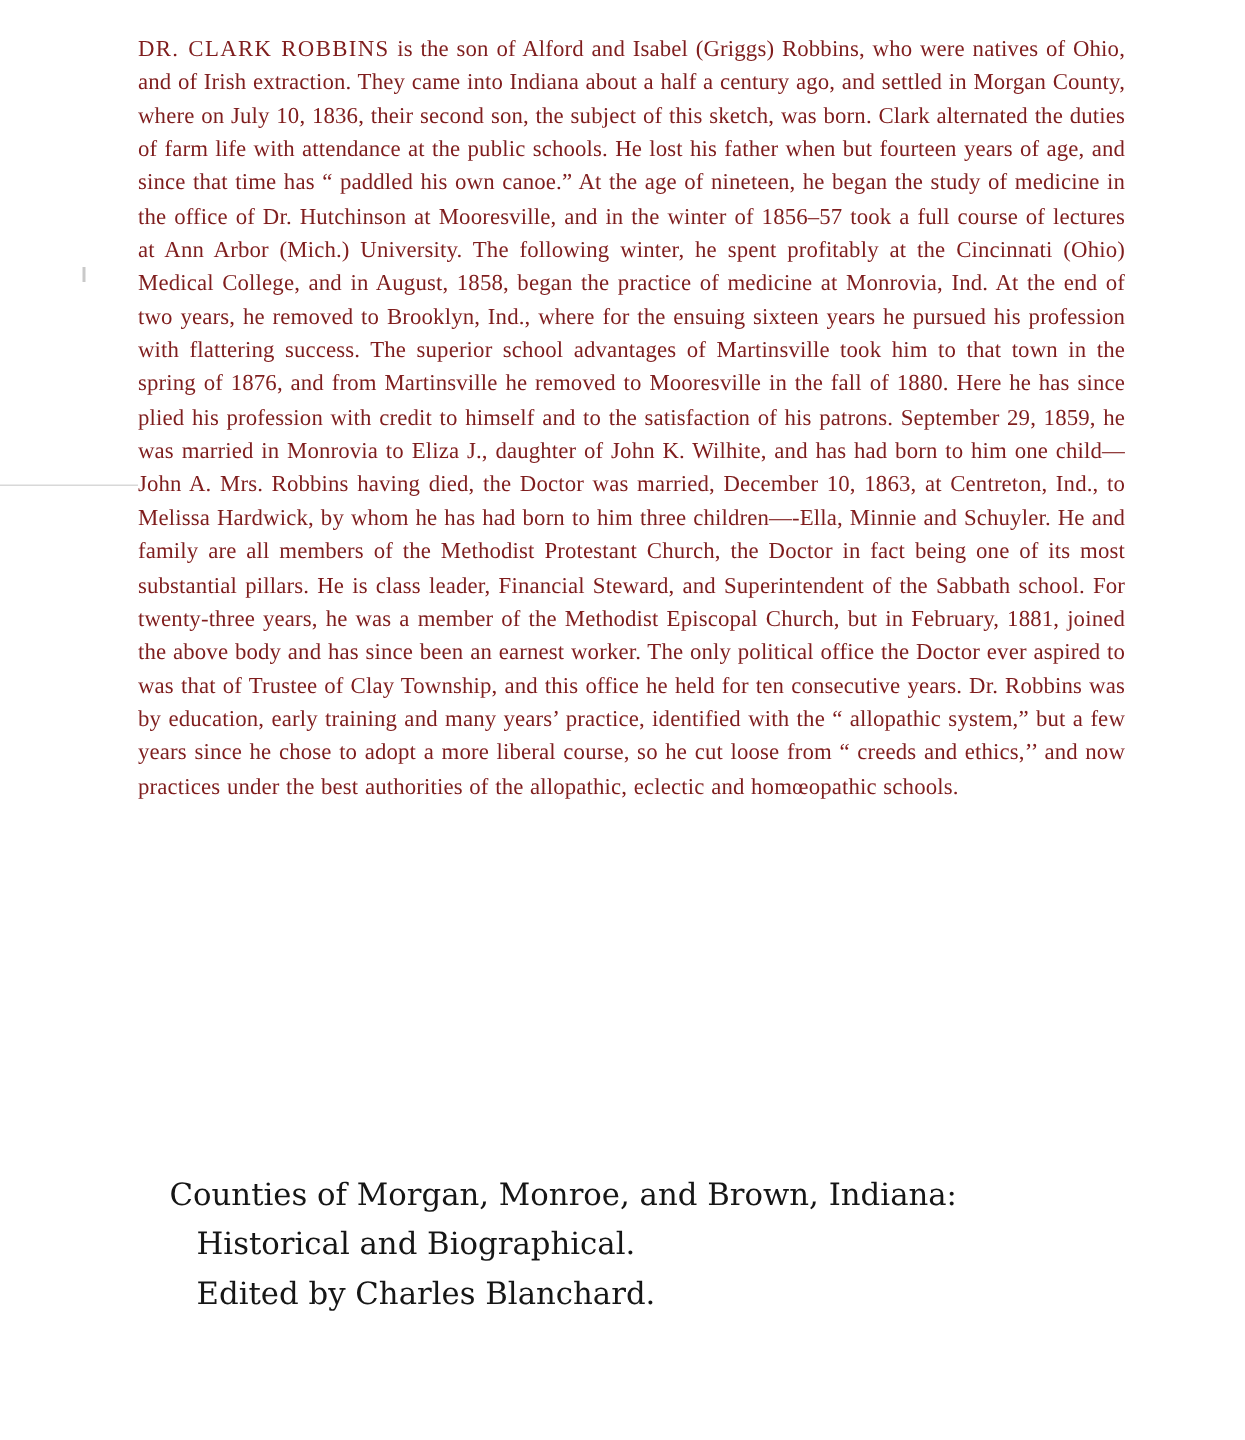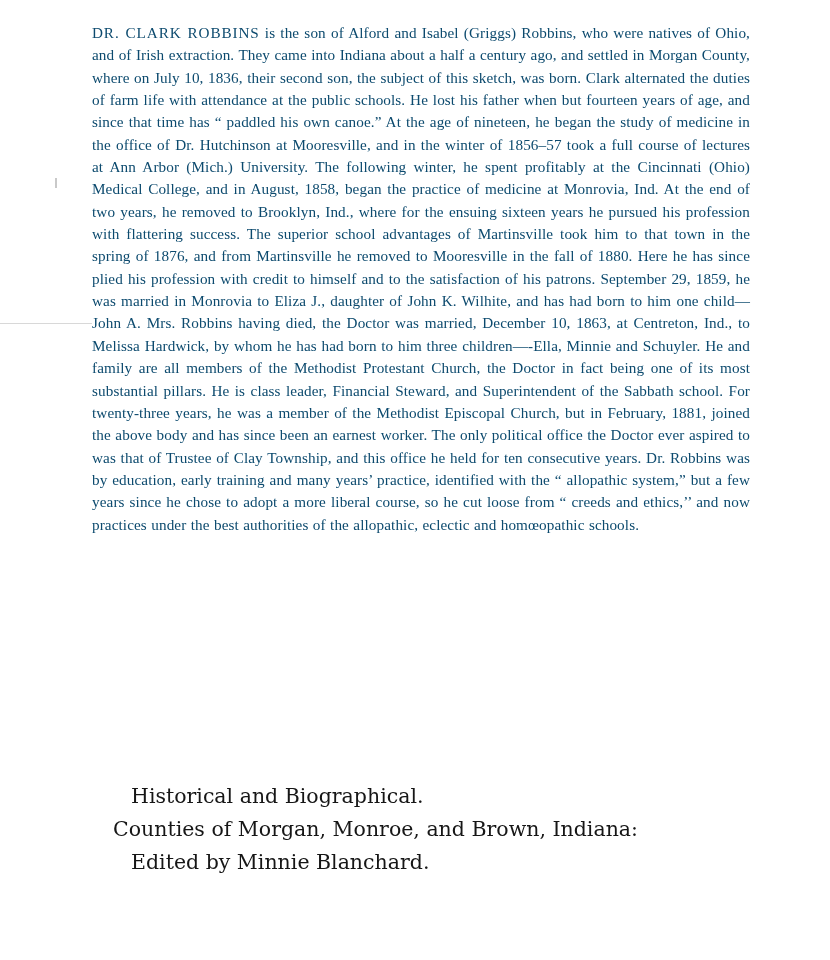--- a/index.html
+++ b/index.html
@@ -48,21 +48,21 @@
     top: 22px;
     width: 658px;
   }
 
   .bio-text {
     font-family: "Liberation Serif", serif;
     font-size: 15.2px;
     line-height: 22.35px;
     text-align: justify;
     text-justify: inter-word;
-    color: #0c4a6e;
+    color: #7f1d1d;
     letter-spacing: 0.1px;
     margin: 0;
     word-spacing: 0.5px;
   }
 
   .bio-text .lead {
     letter-spacing: 0.9px;
     font-size: 15.2px;
   }
 
@@ -90,18 +90,18 @@
 <div class="page">
 
   <div class="scan-line-left"></div>
   <div class="scan-mark"></div>
 
   <div class="bio-block">
     <p class="bio-text"><span class="lead">DR. CLARK ROBBINS</span><span> is the son of Alford and Isabel (Griggs) Robbins, who were natives of Ohio, and of Irish extraction.   They came into Indiana about a half a century ago, and settled in Morgan  County, where on July 10, 1836, their second son, the subject of this sketch, was born.   Clark alternated the duties of farm life with attendance at the public schools.   He lost his father when but fourteen years of age, and since that time has “ paddled his own canoe.”   At the age of nineteen, he began the study of medicine in the office of  Dr. Hutchinson at Mooresville, and in the winter of 1856–57 took a full course of  lectures at Ann Arbor (Mich.) University.   The following winter, he spent profitably at the Cincinnati (Ohio) Medical College, and in  August,  1858,  began the practice of medicine at Monrovia, Ind.   At the end of two years, he removed to Brooklyn, Ind., where for the ensuing sixteen years he pursued his profession with flattering success.   The superior school advantages  of Martinsville took him to that town  in  the  spring  of  1876,  and from Martinsville he removed to Mooresville in the fall of 1880.   Here he has since plied his profession with credit to himself  and to the satisfaction of his patrons.      September 29, 1859, he was married in Monrovia to Eliza J., daughter of John K. Wilhite, and has had  born  to  him one child—John A.   Mrs. Robbins having died, the Doctor was married, December 10, 1863, at Centreton, Ind., to Melissa Hardwick, by whom he has had born to him three children—-Ella, Minnie and Schuyler.   He and  family  are  all  members  of  the  Methodist  Protestant  Church,  the Doctor in fact being  one  of  its  most  substantial  pillars.   He is class leader, Financial Steward, and Superintendent of  the Sabbath school. For twenty-three years, he was a member of the Methodist Episcopal Church, but in February, 1881, joined the above body and has since been an earnest worker.   The only political  office  the  Doctor  ever aspired to was that of  Trustee of Clay Township, and this office he held for ten consecutive years.   Dr. Robbins was by education, early training and many years’ practice, identified with the “ allopathic system,” but a few years since he chose to adopt a more liberal course, so he cut loose from “ creeds  and ethics,’’ and now practices under the best authorities of the allopathic,  eclectic  and homœopathic schools.</span></p>
   </div>
 
   <div class="citation-block">
+    <div class="citation-line">Counties of Morgan, Monroe, and Brown, Indiana:</div>
     <div class="citation-line indented">Historical and Biographical.</div>
-    <div class="citation-line">Counties of Morgan, Monroe, and Brown, Indiana:</div>
-    <div class="citation-line indented">Edited by Minnie Blanchard.</div>
+    <div class="citation-line indented">Edited by Charles Blanchard.</div>
   </div>
 
 </div>
 
 </body></html>

